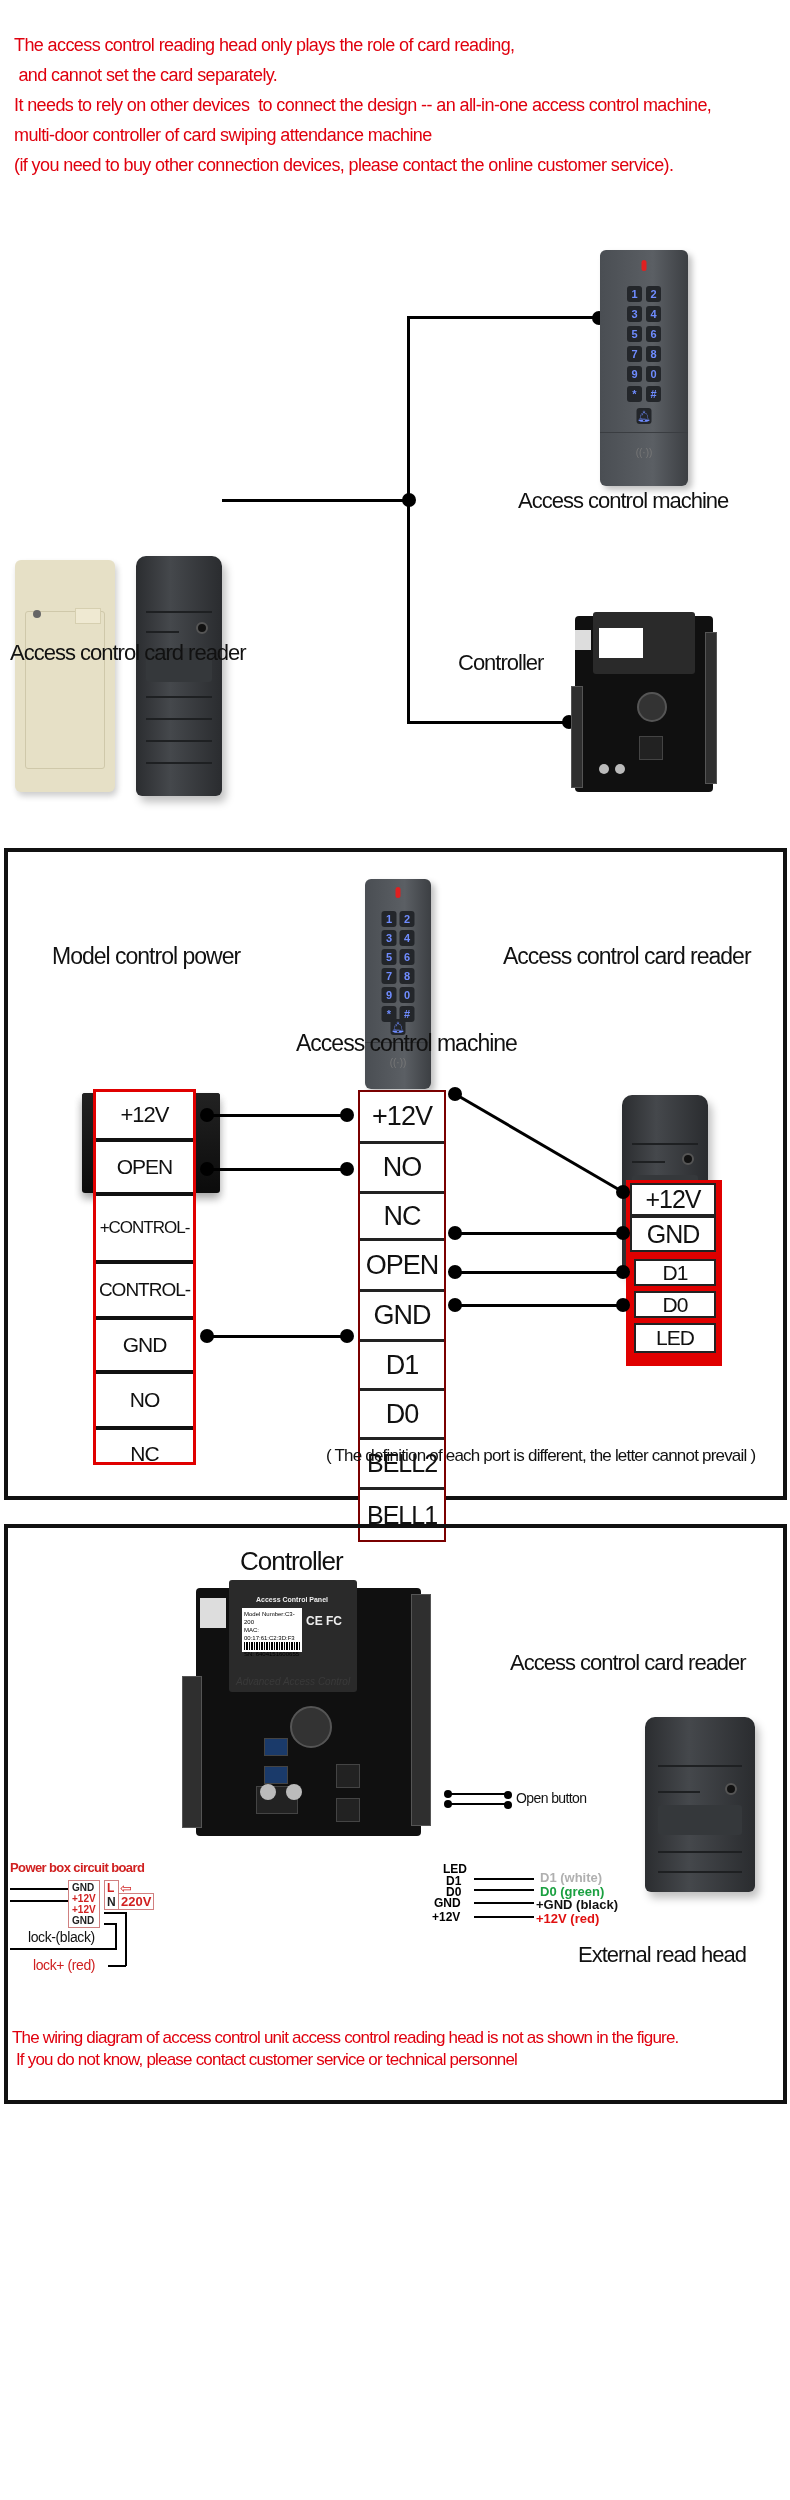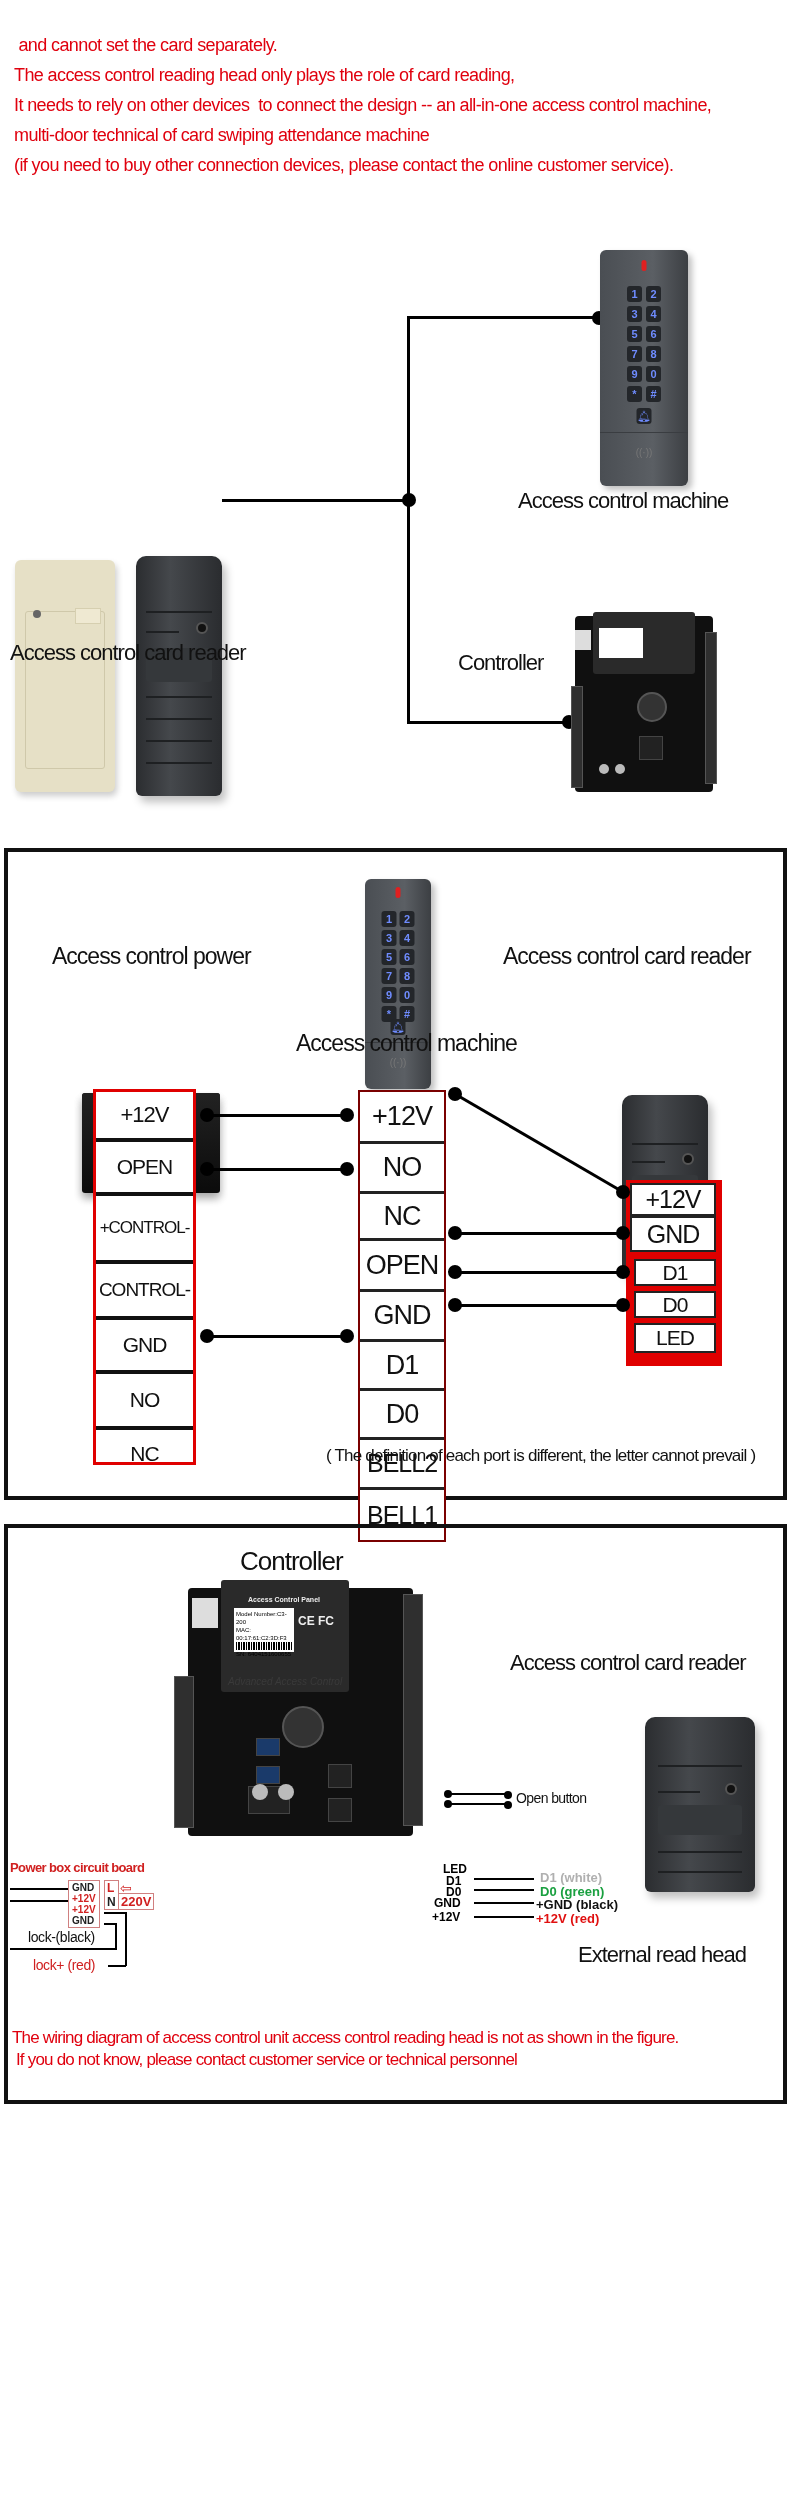--- a/index.html
+++ b/index.html
@@ -37,24 +37,24 @@
   .psu .txt{position:absolute;left:0;right:0;color:#ddd;font-size:7px;text-align:center;}
   
   .tblock{position:absolute;box-sizing:border-box;}
   .tcell{box-sizing:border-box;display:flex;align-items:center;justify-content:center;color:#111;letter-spacing:-1px;font-family:"Liberation Sans Narrow","Liberation Sans",sans-serif;}
   .small-lbl{font-family:"Liberation Sans",sans-serif;font-size:12px;font-weight:bold;white-space:nowrap;}
 </style>
 </head>
 <body>
 
 <div class="abs" data-name="intro-note" style="left:14px;top:30px;">
+  <div class="red-note" data-name="intro-line" style="line-height:30px;">The access control reading head only plays the role of card reading,</div>
   <div class="red-note" data-name="intro-line" style="line-height:30px;white-space:pre;"> and cannot set the card separately.</div>
-  <div class="red-note" data-name="intro-line" style="line-height:30px;">The access control reading head only plays the role of card reading,</div>
   <div class="red-note" data-name="intro-line" style="line-height:30px;white-space:pre;text-align:center;">It needs to rely on other devices  to connect the design -- an all-in-one access control machine,</div>
-  <div class="red-note" data-name="intro-line" style="line-height:30px;">multi-door technical of card swiping attendance machine</div>
+  <div class="red-note" data-name="intro-line" style="line-height:30px;">multi-door controller of card swiping attendance machine</div>
   <div class="red-note" data-name="intro-line" style="line-height:30px;">(if you need to buy other connection devices, please contact the online customer service).</div>
 </div>
 
 <div data-name="overview-diagram">
 
   <div class="reader-beige" data-name="card-reader-beige-image" style="left:15px;top:560px;width:100px;height:232px;">
     <div class="inner"></div>
     <div style="position:absolute;left:18px;top:50px;width:8px;height:8px;border-radius:50%;background:#666;"></div>
     <div style="position:absolute;right:14px;top:48px;width:24px;height:14px;background:#efe9d2;border:1px solid #d6cfb0;"></div>
   </div>
@@ -109,21 +109,21 @@
     <div class="term" style="left:-4px;top:70px;width:10px;height:100px;"></div>
     <div class="chip" style="left:64px;top:120px;width:22px;height:22px;"></div>
     <div class="cap" style="left:24px;top:148px;width:10px;height:10px;"></div>
     <div class="cap" style="left:40px;top:148px;width:10px;height:10px;"></div>
   </div>
   <div class="abs lbl" data-name="controller-label" style="left:458px;top:650px;font-size:22px;">Controller</div>
 </div>
 
 <div class="frame" data-name="wiring-diagram-frame" style="left:4px;top:848px;width:783px;height:652px;"></div>
 <div data-name="wiring-diagram">
-  <div class="abs lbl" data-name="power-label" style="left:52px;top:943px;font-size:23px;">Access control power</div>
+  <div class="abs lbl" data-name="power-label" style="left:52px;top:943px;font-size:23px;">Model control power</div>
   <div class="abs lbl" data-name="reader-label" style="left:503px;top:943px;font-size:23px;">Access control card reader</div>
 
   <div class="keypad" data-name="access-control-machine-image" style="left:365px;top:879px;width:66px;height:210px;">
     <div class="led" style="top:8px;"></div>
     <div class="keys" style="top:32px;gap:3px;">
       <div class="key" data-name="keypad-key">1</div>
       <div class="key" data-name="keypad-key">2</div>
       <div class="key" data-name="keypad-key">3</div>
       <div class="key" data-name="keypad-key">4</div>
       <div class="key" data-name="keypad-key">5</div>
@@ -216,21 +216,21 @@
   <div class="dot" data-name="connection-dot" style="left:623px;top:1305px;"></div>
 
   <div class="abs lbl" data-name="port-definition-note" style="left:326px;top:1486px;font-size:17px;letter-spacing:-0.8px;transform:translateY(-40px);">( The definition of each port is different, the letter cannot prevail )</div>
 </div>
 
 <div class="frame" data-name="controller-diagram-frame" style="left:4px;top:1524px;width:783px;height:580px;"></div>
 <div data-name="controller-diagram">
   <div class="abs lbl" data-name="controller-label" style="left:240px;top:1546px;font-size:26px;">Controller</div>
   <div class="abs lbl" data-name="card-reader-label" style="left:510px;top:1650px;font-size:22px;">Access control card reader</div>
 
-  <div class="board" data-name="controller-board-image" style="left:188px;top:1588px;width:225px;height:248px;">
+  <div class="board" data-name="controller-board-image" style="left:196px;top:1588px;width:225px;height:248px;">
     <div class="cover" style="left:33px;top:-8px;width:128px;height:112px;"></div>
     <div class="abs" data-name="panel-title" style="left:60px;top:8px;color:#eee;font-size:7px;font-weight:bold;">Access Control Panel</div>
     <div class="plate" data-name="label-plate" style="left:46px;top:20px;width:60px;height:44px;">
       <div>Model Number:C3-200</div>
       <div>MAC: 00:17:61:C2:3D:F3</div>
       <div style="height:8px;background:repeating-linear-gradient(90deg,#000 0 1px,#fff 1px 2px,#000 2px 4px,#fff 4px 5px);"></div>
       <div>SN: 6404151600655</div>
     </div>
     <div class="abs" data-name="cert-marks" style="left:110px;top:26px;color:#eee;font-size:12px;font-weight:bold;">CE FC</div>
     <div class="abs" data-name="cover-text" style="left:40px;top:88px;color:#3a3a3a;font-size:10px;font-style:italic;">Advanced Access Control</div>

